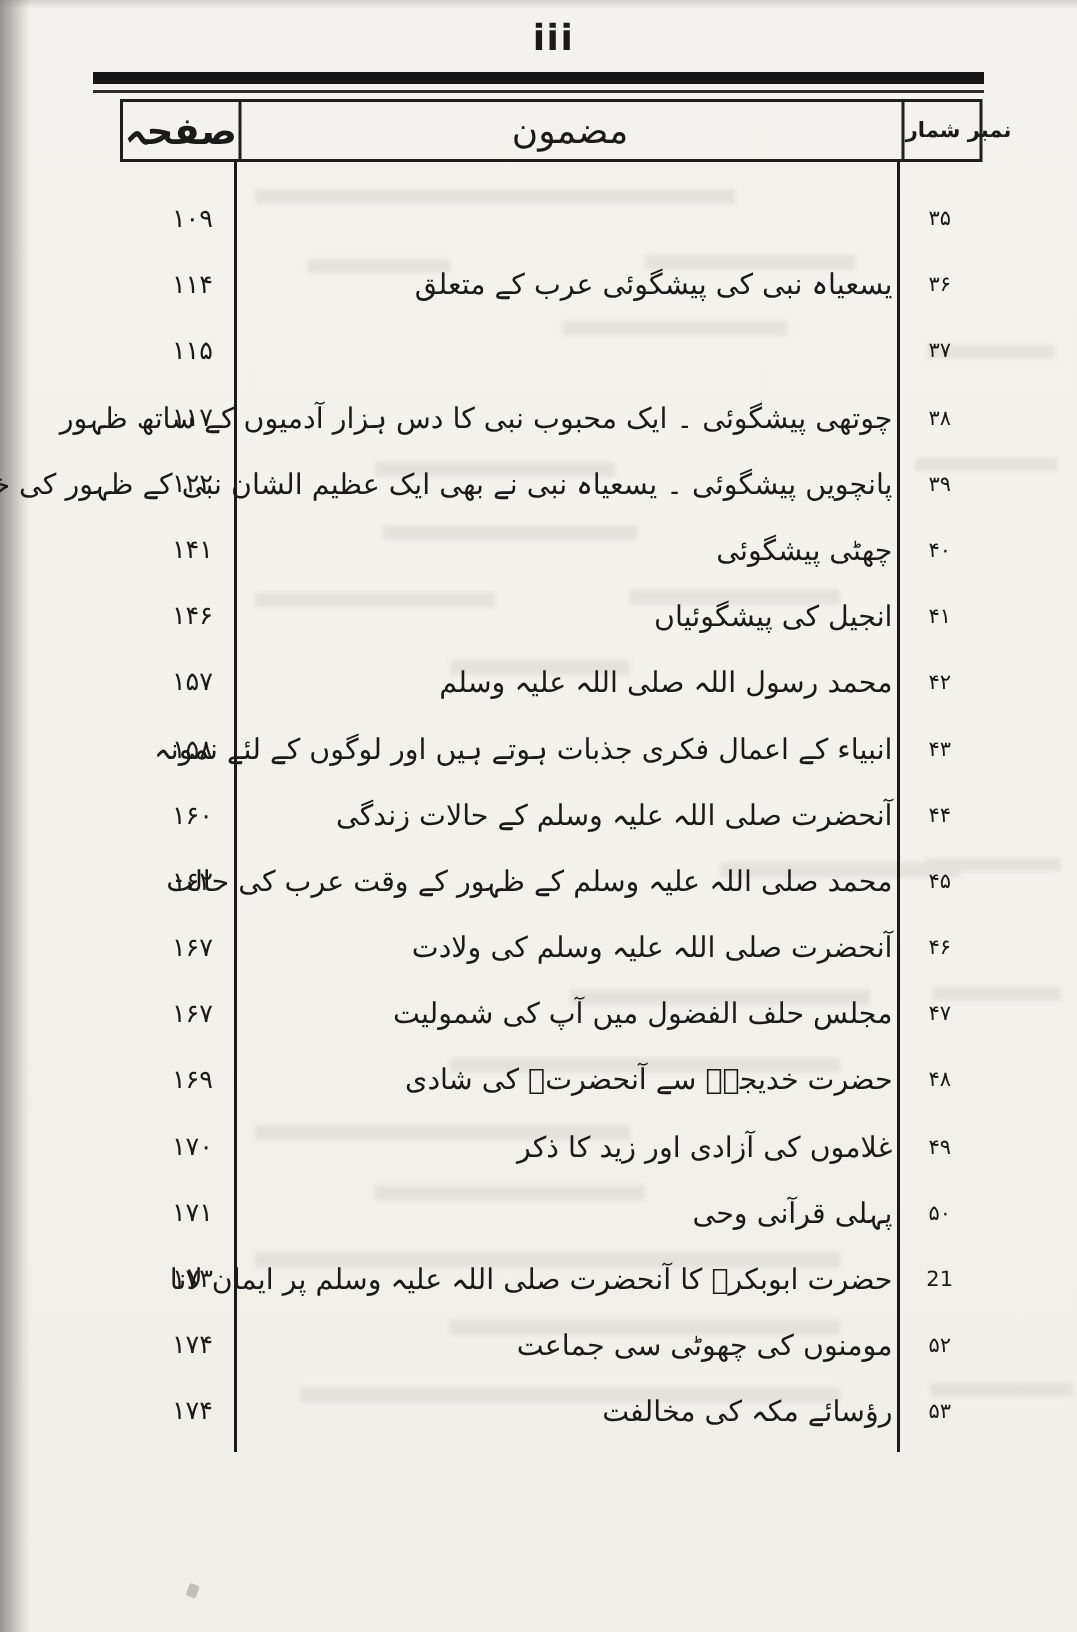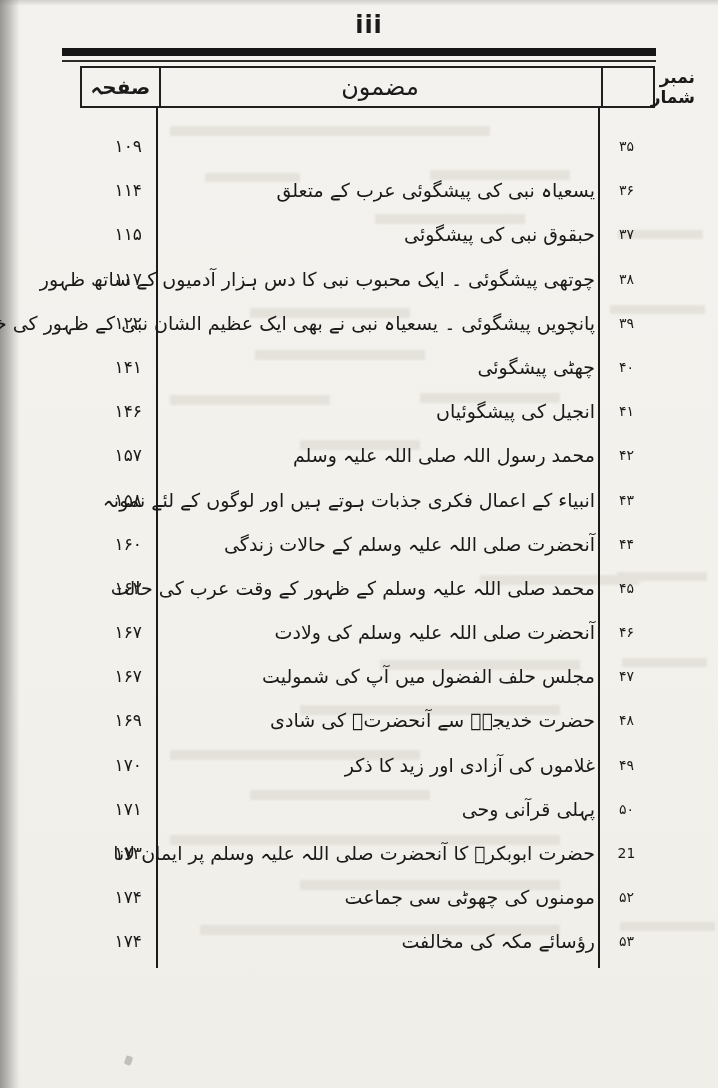--- a/index.html
+++ b/index.html
@@ -52,23 +52,23 @@
   .rule-thin  { position:absolute; left:62px; top:60px; width:594px; height:2px; background:#2c2c2c; }
 
   .thead {
     position:absolute; left:80px; top:66px; width:575px; height:42px;
     border:2px solid #1f1f1f; box-sizing:border-box; direction:rtl;
   }
   .thead .divider { position:absolute; top:0; bottom:0; width:2px; background:#1f1f1f; }
   .thead .div-left  { left:77px; }
   .thead .div-right { left:519px; }
   .th { position:absolute; top:0; bottom:0; display:flex; align-items:center; justify-content:center; direction:rtl; }
-  .th-page    { left:0;   width:77px;  font-size:20px; font-weight:bold; }
+  .th-page    { left:0;   width:77px;  font-size:25px; font-weight:bold; }
   .th-content { left:78px; width:440px; font-size:24px; font-weight:normal; }
-  .th-serial  { left:521px; width:72px; font-size:17px; font-weight:bold;margin-left:20px; }
+  .th-serial  { left:521px; width:72px; font-size:14px; font-weight:bold; }
 
   .vrule { position:absolute; top:108px; width:2px; height:860px; background:#1b1b1b; }
   .vrule-left  { left:156px; }
   .vrule-right { left:598px; }
 
   .rows { position:absolute; left:0; top:124px; width:718px; }
   .row  { position:relative; height:44.2px; }
   .pageno {
     position:absolute; left:78px; width:64px; top:0; line-height:44px;
     text-align:right; font-size:17px; direction:rtl;
@@ -115,21 +115,20 @@
         <span class="pageno">۱۰۹</span>
         <span class="serial">۳۵</span>
       </div>
       <div class="row">
         <span class="pageno">۱۱۴</span>
         <span class="title">یسعیاہ نبی کی پیشگوئی عرب کے متعلق</span>
         <span class="serial">۳۶</span>
       </div>
       <div class="row">
         <span class="pageno">۱۱۵</span>
-        <span class="title">حبقوق نبی کی پیشگوئی</span>
         <span class="serial">۳۷</span>
       </div>
       <div class="row">
         <span class="pageno">۱۱۷</span>
         <span class="title">چوتھی پیشگوئی ۔ ایک محبوب نبی کا دس ہزار آدمیوں کے ساتھ ظہور</span>
         <span class="serial">۳۸</span>
       </div>
       <div class="row">
         <span class="pageno">۱۲۲</span>
         <span class="title">پانچویں پیشگوئی ۔ یسعیاہ نبی نے بھی ایک عظیم الشان نبی کے ظہور کی خبر دی</span>

